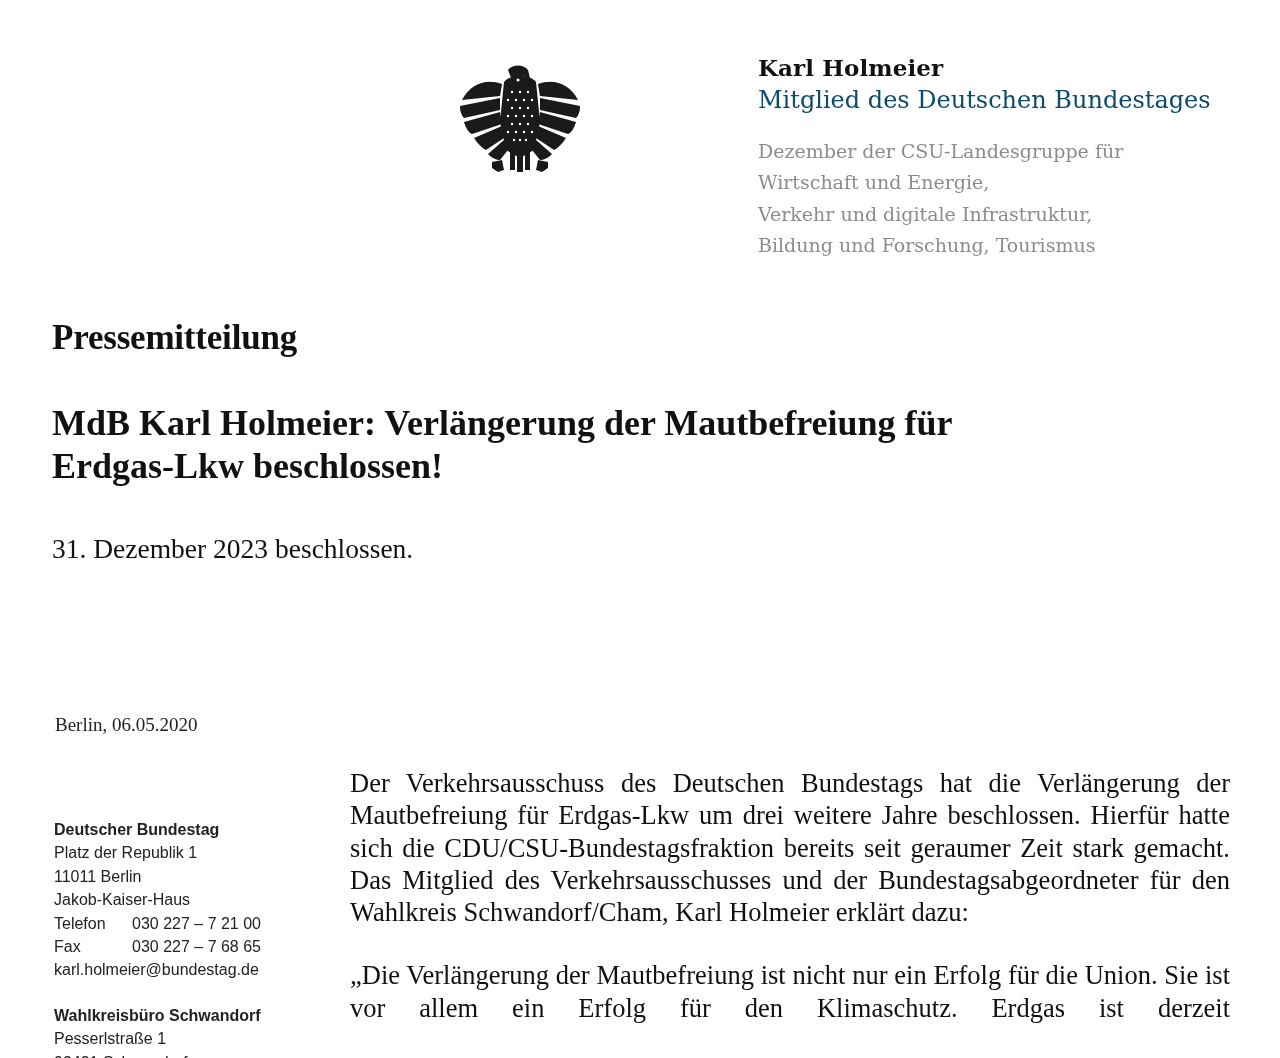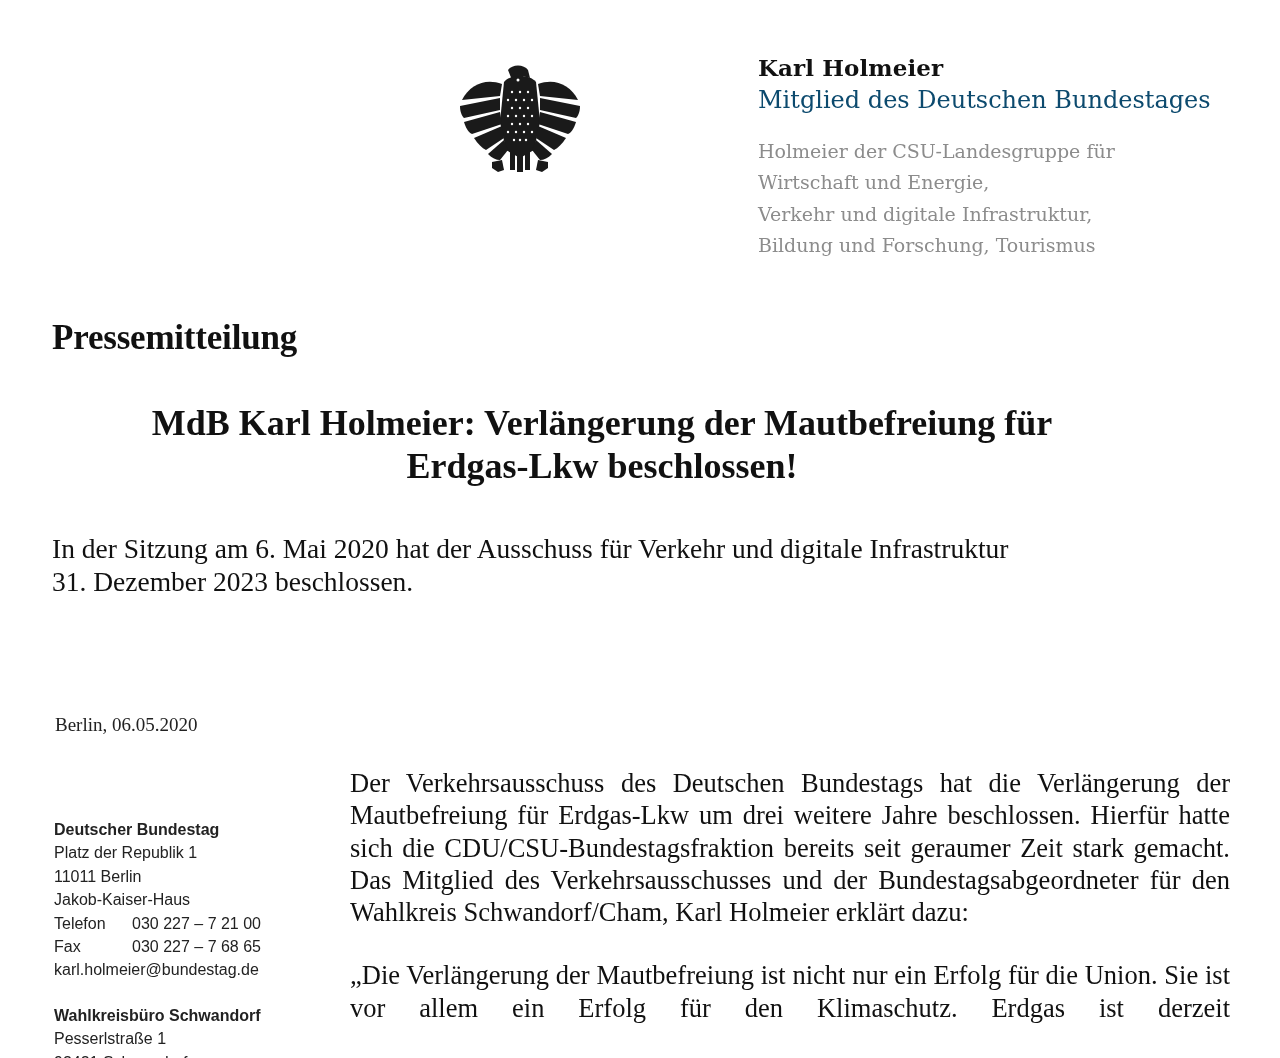--- a/index.html
+++ b/index.html
@@ -9,21 +9,21 @@
       font-family: "DejaVu Serif", "Liberation Serif", serif;
       color: #111111;
     }
     .abs { position: absolute; }
     .eagle { left: 456px; top: 62px; width: 128px; height: 114px; }
     .member-name { left: 758px; top: 54px; font-size: 23px; font-weight: bold; color: #111; letter-spacing: 0.1px; }
     .member-title { left: 758px; top: 86px; font-size: 24px; color: #0c4a6e; }
     .roles { left: 758px; top: 136px; font-size: 19px; color: #8c8c8c; line-height: 31.3px; }
     .roles div { white-space: nowrap; }
     .doc-type { left: 52px; top: 318px; font-family: "Liberation Serif", serif; font-weight: bold; font-size: 35px; letter-spacing: -0.2px; color: #111; }
-    .headline { left: 52px; top: 402px; width: 1100px; font-family: "Liberation Serif", serif; font-weight: bold; font-size: 36px; line-height: 43px; color: #111; text-align: center; }
+    .headline { left: 52px; top: 402px; width: 1100px; font-family: "Liberation Serif", serif; font-weight: bold; font-size: 36px; line-height: 43px; color: #111; }
     .lead { left: 52px; top: 533px; width: 1200px; font-family: "Liberation Serif", serif; font-size: 27.5px; line-height: 32.5px; color: #111; }
     .lead div { white-space: nowrap; }
     .dateline { left: 55px; top: 694px; font-size: 19px; color: #222; font-family: "Liberation Serif", serif; margin-top: 20px; }
     .contact { left: 54px; top: 798px; font-family: "Liberation Sans", sans-serif; font-size: 16px; line-height: 23.4px; color: #222; margin-top: 20px; }
     .contact .bold { font-weight: bold; }
     .contact .row { white-space: nowrap; }
     .contact .gap { height: 22px; }
     .contact .lbl { display: inline-block; width: 78px; }
     .body-text { left: 350px; top: 767px; width: 880px; font-family: "Liberation Serif", serif; font-size: 26.5px; line-height: 32.3px; color: #111; text-align: justify; }
     .body-text p { margin: 0 0 31px 0; }
@@ -83,35 +83,34 @@
     <circle cx="58" cy="78" r="1.2"></circle>
       <circle cx="64" cy="78" r="1.2"></circle>
       <circle cx="70" cy="78" r="1.2"></circle>
     <circle cx="62" cy="18" r="1.5"></circle>
   </g>
 </svg>
 
 <div class="abs member-name">Karl Holmeier</div>
 <div class="abs member-title">Mitglied des Deutschen Bundestages</div>
 <div class="abs roles">
-  <div>Holmeier der CSU-Landesgruppe für</div>
+  <div>Dezember der CSU-Landesgruppe für</div>
   <div>Wirtschaft und Energie,</div>
   <div>Verkehr und digitale Infrastruktur,</div>
   <div>Bildung und Forschung, Tourismus</div>
 </div>
 
 <div class="abs doc-type">Pressemitteilung</div>
 
 <div class="abs headline">
   <div>MdB Karl Holmeier: Verlängerung der Mautbefreiung für</div>
   <div>Erdgas-Lkw beschlossen!</div>
 </div>
 
 <div class="abs lead">
-  <div>In der Sitzung am 6. Mai 2020 hat der Ausschuss für Verkehr und digitale Infrastruktur</div>
   <div>31. Dezember 2023 beschlossen.</div>
 </div>
 
 <div class="abs dateline">Berlin, 06.05.2020</div>
 
 <div class="abs contact">
   <div class="row bold">Deutscher Bundestag</div>
   <div class="row">Platz der Republik 1</div>
   <div class="row">11011 Berlin</div>
   <div class="row">Jakob-Kaiser-Haus</div>

